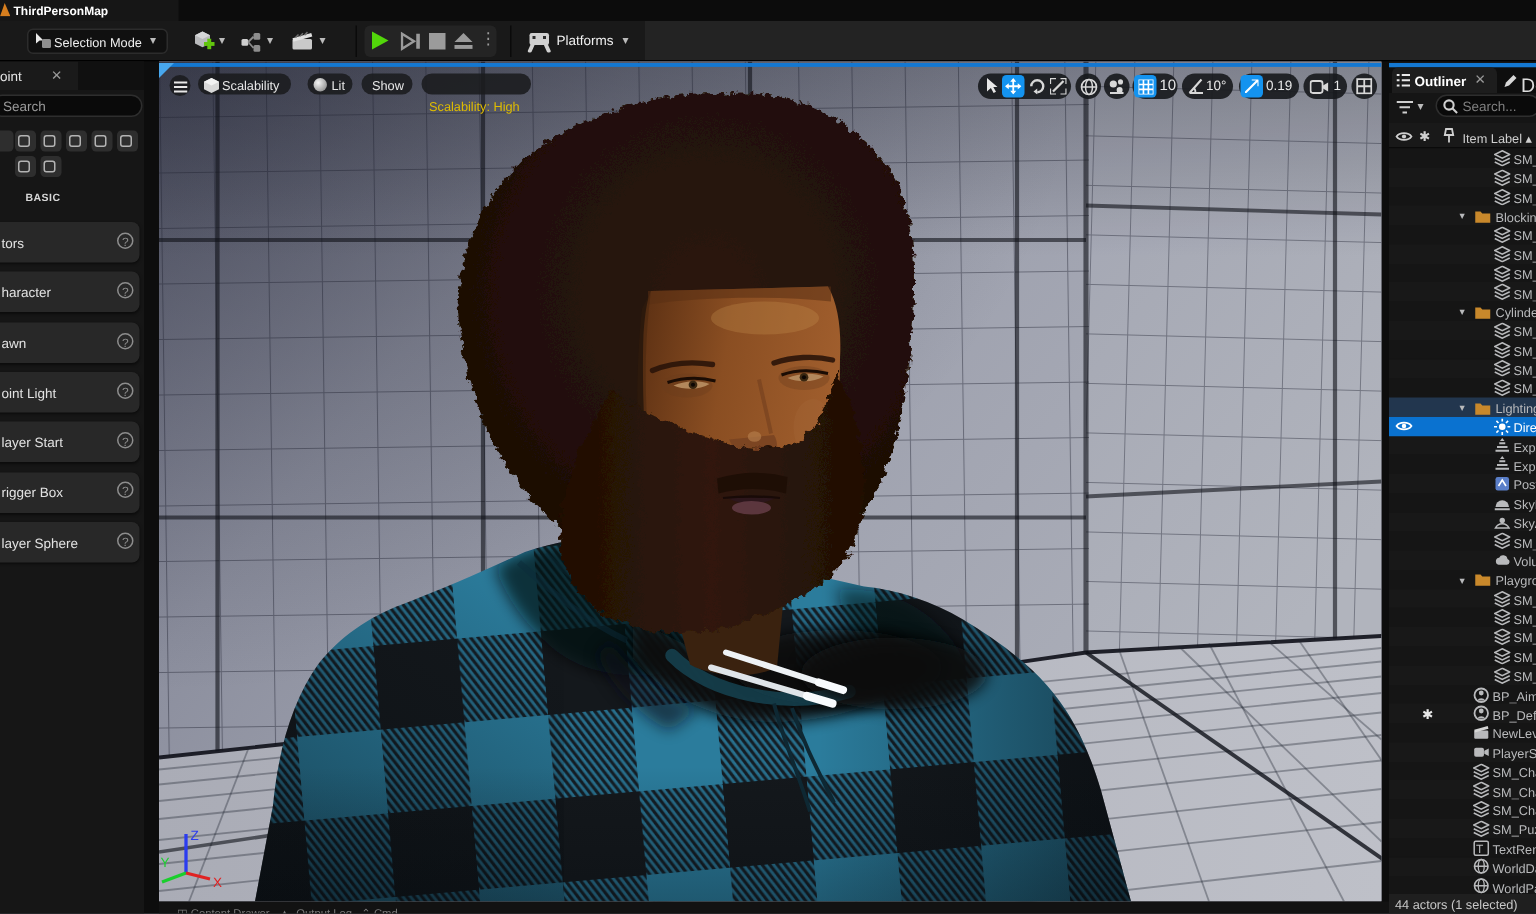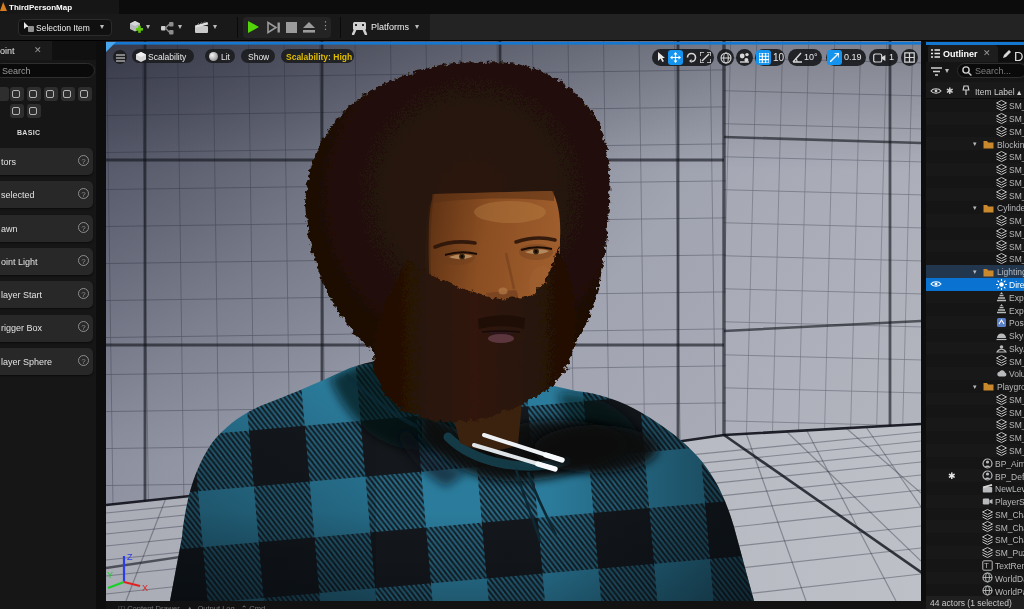--- a/index.html
+++ b/index.html
@@ -12,21 +12,21 @@
 <div class="abs" style="left:0;top:0;width:119px;height:14px;background:#161616"></div>
 <div class="abs" style="left:0px;top:2px;width:7px;height:9px;background:#d77e1e;clip-path:polygon(0 100%,45% 0,100% 100%)"></div>
 <div class="abs txt" style="left:9px;top:3px;font-size:8px;font-weight:bold;color:#fff">ThirdPersonMap</div>
 <div class="abs" style="left:0;top:14px;width:1024px;height:27px;background:#191919;border-bottom:1px solid #000"></div>
 <div class="abs" style="left:430px;top:14px;width:594px;height:26px;background:#232323"></div>
 <div class="abs" style="left:18px;top:19px;width:94px;height:17px;background:#101010;border:1px solid #2c2c2c;border-radius:4px"></div>
 <svg class="abs" style="left:22px;top:21px" width="13" height="13" viewBox="0 0 13 13">
     <path d="M2 8 L2 1 L7 6 L4.4 6 Z" fill="#e8e8e8"></path>
     <rect x="6" y="5" width="6" height="6" rx="1" fill="#8f8f8f"></rect>
   </svg>
-<div class="abs txt" style="left:36px;top:22.5px;font-size:8.5px;color:#f0f0f0">Selection Item</div>
+<div class="abs txt" style="left:36px;top:22.5px;font-size:8.5px;color:#f0f0f0">Selection Mode</div>
 <div class="abs txt" style="left:100px;top:22px;font-size:8px;color:#bbb">▾</div>
 <svg class="abs" style="left:127px;top:19px" width="17" height="17" viewBox="0 0 17 17">
     <path d="M8 2 L13 4.5 L13 10 L8 12.5 L3 10 L3 4.5 Z" fill="#b9babc"></path>
     <path d="M8 2 L13 4.5 L8 7 L3 4.5 Z" fill="#d6d7d9"></path>
     <rect x="9" y="9" width="7" height="2.6" fill="#62c50e"></rect>
     <rect x="11.2" y="6.8" width="2.6" height="7" fill="#62c50e"></rect>
   </svg>
 <div class="abs txt" style="left:146px;top:22px;font-size:8px;color:#bbb">▾</div>
 <svg class="abs" style="left:160px;top:21px" width="16" height="14" viewBox="0 0 16 14">
     <rect x="1" y="5" width="4.5" height="4.5" rx="1" fill="#cfcfcf"></rect>
@@ -83,21 +83,21 @@
 <div class="abs" style="left:46px;top:49px;width:8px;height:8px;border:1.4px solid #c2c2c2;border-radius:2px;opacity:.9"></div>
 <div class="abs" style="left:63px;top:49px;width:8px;height:8px;border:1.4px solid #c2c2c2;border-radius:2px;opacity:.9"></div>
 <div class="abs" style="left:80px;top:49px;width:8px;height:8px;border:1.4px solid #c2c2c2;border-radius:2px;opacity:.9"></div>
 <div class="abs" style="left:12px;top:66px;width:8px;height:8px;border:1.4px solid #c2c2c2;border-radius:2px;opacity:.9"></div>
 <div class="abs" style="left:29px;top:66px;width:8px;height:8px;border:1.4px solid #c2c2c2;border-radius:2px;opacity:.9"></div>
 <div class="abs txt" style="left:17px;top:88px;font-size:7px;font-weight:bold;letter-spacing:.3px;color:#d8d8d8">BASIC</div>
 <div class="abs" style="left:-12px;top:107px;width:105px;height:27px;background:#282828;border-radius:5px;box-shadow:0 1px 2px rgba(0,0,0,.5)"></div>
 <div class="abs txt" style="left:1px;top:116px;font-size:9px;color:#e2e2e2">tors</div>
 <div class="abs" style="left:78px;top:114px;width:11px;height:11px;border:1px solid #8d8d8d;border-radius:50%;color:#8d8d8d;font-size:8px;text-align:center;line-height:11px">?</div>
 <div class="abs" style="left:-12px;top:140px;width:105px;height:27px;background:#282828;border-radius:5px;box-shadow:0 1px 2px rgba(0,0,0,.5)"></div>
-<div class="abs txt" style="left:1px;top:149px;font-size:9px;color:#e2e2e2">selected</div>
+<div class="abs txt" style="left:1px;top:149px;font-size:9px;color:#e2e2e2">haracter</div>
 <div class="abs" style="left:78px;top:147px;width:11px;height:11px;border:1px solid #8d8d8d;border-radius:50%;color:#8d8d8d;font-size:8px;text-align:center;line-height:11px">?</div>
 <div class="abs" style="left:-12px;top:174px;width:105px;height:27px;background:#282828;border-radius:5px;box-shadow:0 1px 2px rgba(0,0,0,.5)"></div>
 <div class="abs txt" style="left:1px;top:183px;font-size:9px;color:#e2e2e2">awn</div>
 <div class="abs" style="left:78px;top:181px;width:11px;height:11px;border:1px solid #8d8d8d;border-radius:50%;color:#8d8d8d;font-size:8px;text-align:center;line-height:11px">?</div>
 <div class="abs" style="left:-12px;top:207px;width:105px;height:27px;background:#282828;border-radius:5px;box-shadow:0 1px 2px rgba(0,0,0,.5)"></div>
 <div class="abs txt" style="left:1px;top:216px;font-size:9px;color:#e2e2e2">oint Light</div>
 <div class="abs" style="left:78px;top:214px;width:11px;height:11px;border:1px solid #8d8d8d;border-radius:50%;color:#8d8d8d;font-size:8px;text-align:center;line-height:11px">?</div>
 <div class="abs" style="left:-12px;top:240px;width:105px;height:27px;background:#282828;border-radius:5px;box-shadow:0 1px 2px rgba(0,0,0,.5)"></div>
 <div class="abs txt" style="left:1px;top:249px;font-size:9px;color:#e2e2e2">layer Start</div>
 <div class="abs" style="left:78px;top:247px;width:11px;height:11px;border:1px solid #8d8d8d;border-radius:50%;color:#8d8d8d;font-size:8px;text-align:center;line-height:11px">?</div>
@@ -296,21 +296,21 @@
       <path d="M5 0 L10 2.5 L10 7.5 L5 10 L0 7.5 L0 2.5 Z" fill="#d8d8d8"></path>
       <path d="M5 0 L10 2.5 L5 5 L0 2.5 Z" fill="#f2f2f2"></path>
     </svg>
 <div class="abs txt" style="left:42px;top:11px;font-size:8.5px;color:#e8e8e8">Scalability</div>
 <div class="abs" style="left:99px;top:8px;width:30px;background:rgba(26,27,30,0.88);border-radius:8px;height:14px"></div>
 <div class="abs" style="left:103px;top:10.5px;width:9px;height:9px;border-radius:50%;background:radial-gradient(circle at 35% 35%,#f5f5f5,#777)"></div>
 <div class="abs txt" style="left:115px;top:11px;font-size:8.5px;color:#e8e8e8">Lit</div>
 <div class="abs" style="left:135px;top:8px;width:34px;background:rgba(26,27,30,0.88);border-radius:8px;height:14px"></div>
 <div class="abs txt" style="left:142px;top:11px;font-size:8.5px;color:#e8e8e8">Show</div>
 <div class="abs" style="left:175px;top:8px;width:73px;background:rgba(26,27,30,0.88);border-radius:8px;height:14px"></div>
-<div class="abs txt" style="left:180px;top:11px;font-size:8.5px;color:#e0bd00;font-weight:bold">Scalability: High</div>
+<div class="abs txt" style="left:180px;top:25px;font-size:8.5px;color:#e0bd00;font-weight:normal">Scalability: High</div>
 <div class="abs" style="left:546px;top:8px;width:62px;height:17px;background:rgba(22,24,28,0.9);border-radius:9px"></div>
 <svg class="abs" style="left:551px;top:11px" width="10" height="11" viewBox="0 0 10 11">
       <path d="M1 0 L1 9 L3.6 6.6 L5.4 10 L7 9.2 L5.2 6 L8 6 Z" fill="#e8e8e8"></path>
     </svg>
 <div class="abs" style="left:562px;top:9px;width:15px;height:15px;background:#1493ef;border-radius:3px"></div>
 <svg class="abs" style="left:564px;top:11px" width="11" height="11" viewBox="0 0 11 11">
       <path d="M5.5 0 L7.5 2.5 H3.5 Z M5.5 11 L3.5 8.5 H7.5 Z M0 5.5 L2.5 3.5 V7.5 Z M11 5.5 L8.5 7.5 V3.5 Z M5 5 h1 v1 h-1 Z" fill="#fff"></path>
       <path d="M5.5 1 V10 M1 5.5 H10" stroke="#fff" stroke-width="1.2"></path>
     </svg>
 <svg class="abs" style="left:580px;top:11px" width="11" height="11" viewBox="0 0 11 11">

